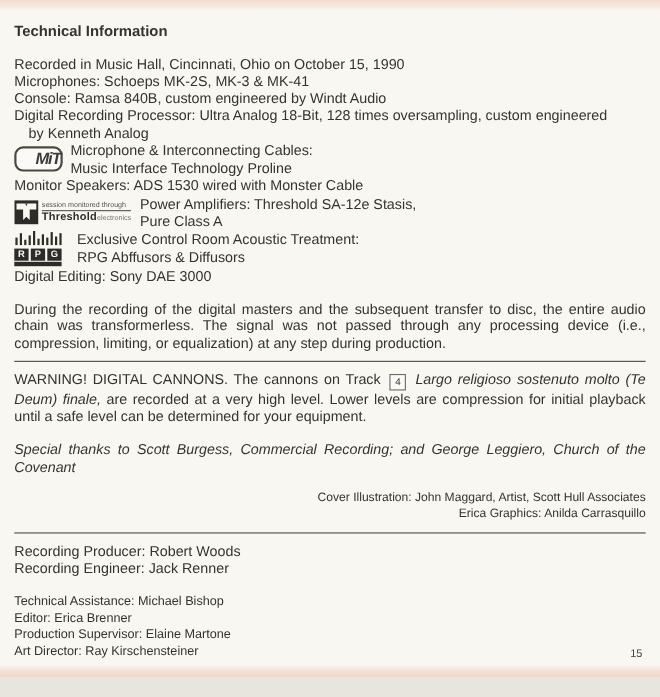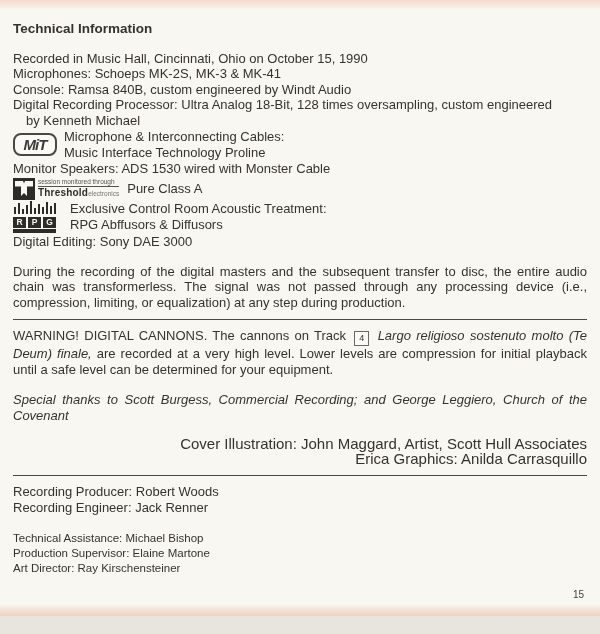--- a/index.html
+++ b/index.html
@@ -36,21 +36,21 @@
   }
   .tline{white-space:nowrap;}
   .wrap-indent{padding-left:13px;}
 
   
   .logo-row{display:flex;align-items:center;margin:1px 0;}
   .logo-row .twolines{flex:1;}
 
   
   .mit-logo{
-    display:inline-flex;align-items:center;justify-content:center;
+    display:inline-flex;align-items:center;justify-content:flex-end;
     border:2px solid #4a4843;border-radius:8px;
     width:40px;height:19px;
     margin-right:7px;
     font-style:italic;font-weight:bold;font-size:15px;
     letter-spacing:-1px;color:#3d3b37;
     background:#fbfaf6;
   }
 
   
   .th-logo{display:flex;align-items:center;margin-right:8px;}
@@ -94,21 +94,21 @@
   .italic{font-style:italic;}
   .thanks{
     margin-top:15px;
     font-style:italic;
     text-align:justify;
     word-spacing:2.5px;
   }
   .cover-credits{
     margin-top:13px;
     text-align:right;
-    font-size:15px;line-height:15px;
+    font-size:11px;line-height:15px;
   }
   .credits-main{margin-top:4px;}
   .credits-small{
     margin-top:16px;
     font-size:11.5px;line-height:15px;
   }
   .page-number{
     position:absolute;
     right:16px;bottom:16px;
     font-size:10px;
@@ -124,21 +124,21 @@
 
   <div class="content">
 
     <div class="heading">Technical Information</div>
 
     <div class="tline">Recorded in Music Hall, Cincinnati, Ohio on October 15, 1990</div>
     <div class="tline">Microphones: Schoeps MK-2S, MK-3 &amp; MK-41</div>
     <div class="tline">Console: Ramsa 840B, custom engineered by Windt Audio</div>
     <div>
       <div class="tline">Digital Recording Processor: Ultra Analog 18-Bit, 128 times oversampling, custom engineered</div>
-      <div class="tline wrap-indent">by Kenneth Michael</div>
+      <div class="tline wrap-indent">by Kenneth Analog</div>
     </div>
 
     <div class="logo-row">
       <span class="mit-logo">
         <span>MiT</span>
       </span>
       <div class="twolines">
         <div class="tline">Microphone &amp; Interconnecting Cables:</div>
         <div class="tline">Music Interface Technology Proline</div>
       </div>
@@ -152,20 +152,21 @@
           <rect x="0" y="0" width="22" height="22" fill="#2e2c29"></rect>
           <polygon fill="#f9f7f2" points="2,3 20,3 20,8.5 14,8.5 14,18 11,15 8,18 8,8.5 2,8.5"></polygon>
           <polygon fill="#2e2c29" points="10,3 12,3 11,5.5"></polygon>
         </svg>
         <span class="th-textblock">
           <span class="th-tagline" style="display:block">session monitored through</span>
           <span class="th-brandline" style="display:block"><b class="th-brand">Threshold</b><span class="th-suffix">electronics</span></span>
         </span>
       </span>
       <div class="twolines">
+        <div class="tline">Power Amplifiers: Threshold SA-12e Stasis,</div>
         <div class="tline">Pure Class A</div>
       </div>
     </div>
 
 
     <div class="logo-row">
       <span class="rpg-logo">
         <svg width="46" height="13" viewBox="0 0 46 13">
           <g fill="#2e2c29">
             <rect x="1" y="6" width="2" height="7"></rect>
@@ -215,20 +216,21 @@
 
     <hr class="rule">
 
     <div class="credits-main">
       <div class="tline">Recording Producer: Robert Woods</div>
       <div class="tline">Recording Engineer: Jack Renner</div>
     </div>
 
     <div class="credits-small">
       <div>Technical Assistance: Michael Bishop</div>
+      <div>Editor: Erica Brenner</div>
       <div>Production Supervisor: Elaine Martone</div>
       <div>Art Director: Ray Kirschensteiner</div>
     </div>
 
   </div>
 
   <div class="page-number">15</div>
 </div>
 
 </body></html>

